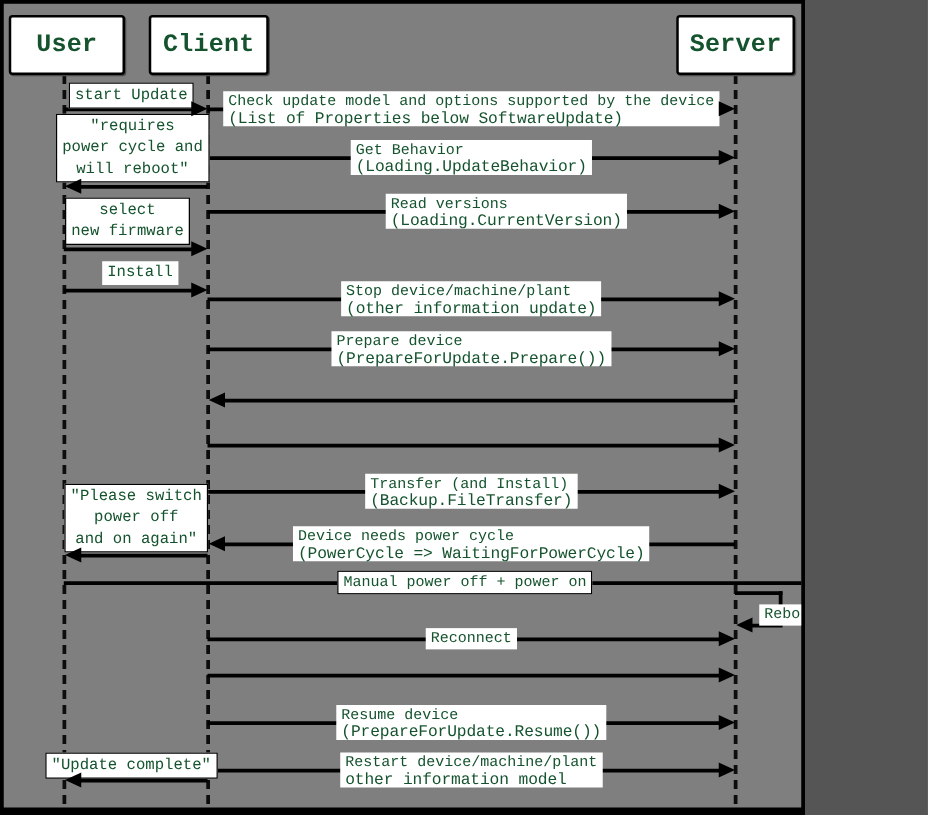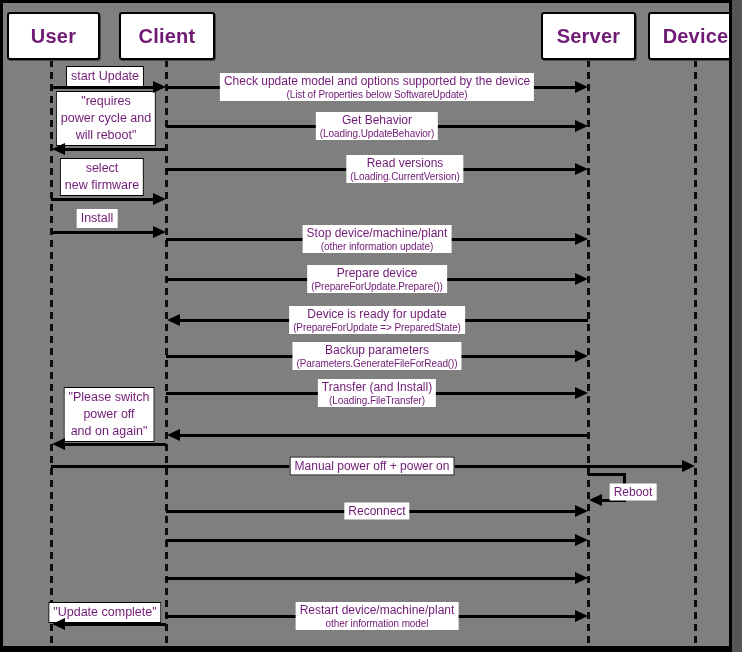--- a/index.html
+++ b/index.html
@@ -1,43 +1,43 @@
 <!DOCTYPE html>
 <html><head>
 <meta charset="utf-8">
 <style>
   html,body { margin:0; padding:0; background:#555; }
   #stage {
-    position:relative; width:732px; height:652px;
+    position:relative; width:644px; height:652px;
     box-sizing:border-box; background:#7f7f7f;
     border:3px solid #000; border-bottom-width:6px;
-    font-family:Liberation Sans, sans-serif; color:#701a75;
+    font-family:Liberation Mono, monospace; color:#14532d;
     overflow:hidden;
   }
   .actor-box {
     position:absolute; top:9px; height:48px; box-sizing:border-box;
     background:#fff; border:2px solid #000; border-radius:3px;
     display:flex; align-items:center; justify-content:center; z-index:5;
     box-shadow:1px 1px 0 #4a4a4a;
   }
   .actor-label { font-size:20px; font-weight:bold; letter-spacing:0.2px; }
   .lifeline {
     position:absolute; top:57px; height:586px; width:3px; z-index:0;
     background:repeating-linear-gradient(to bottom, #0d0d0d 0 7px, transparent 7px 12px);
   }
   .msg-line { position:absolute; height:3px; background:#000; z-index:2; }
   .head { position:absolute; width:0; height:0; z-index:4; }
   .head-right { border-top:6px solid transparent; border-bottom:6px solid transparent; border-left:13px solid #000; }
   .head-left  { border-top:6px solid transparent; border-bottom:6px solid transparent; border-right:13px solid #000; }
   .msg-label {
-    position:absolute; background:#fff; z-index:3; text-align:center;
+    position:absolute; background:#fff; z-index:3; text-align:left;
     white-space:nowrap; transform:translate(-50%,-50%); padding:1px 4px;
   }
   .msg-label .main { font-size:12px; line-height:15px; }
-  .msg-label .sub  { font-size:10px; line-height:11px; letter-spacing:-0.1px; }
+  .msg-label .sub  { font-size:13px; line-height:11px; letter-spacing:-0.1px; }
   .side-label {
     position:absolute; background:#fff; z-index:3; text-align:center;
     white-space:nowrap; transform:translateX(-50%); padding:1px 4px;
     font-size:12.5px; line-height:17px; box-sizing:border-box;
   }
   .bordered { border:1px solid #000; }
 </style>
 </head>
 <body>
 
@@ -89,55 +89,51 @@
       <div class="sub">(Loading.CurrentVersion)</div>
     </div>
     <div class="msg-line" style="left: 48px; width: 105px; top: 195px;"></div>
     <div class="head head-right" style="left: 150px; top: 190px;"></div>
     <div class="side-label bordered" style="left: 99px; top: 155px;">
       <div class="label-line">select</div>
       <div class="label-line">new firmware</div>
     </div>
     <div class="msg-line" style="left: 48px; width: 105px; top: 228px;"></div>
     <div class="head head-right" style="left: 150px; top: 223px;"></div>
-    <div class="side-label" style="left: 94px; top: 206px;">
+    <div class="side-label" style="left: 109px; top: 206px;">
       <div class="label-line">Install</div>
     </div>
     <div class="msg-line" style="left: 163px; width: 412px; top: 235px;"></div>
     <div class="head head-right" style="left: 572px; top: 230px;"></div>
     <div class="msg-label" style="left: 374px; top: 236px;">
       <div class="main">Stop device/machine/plant</div>
       <div class="sub">(other information update)</div>
     </div>
     <div class="msg-line" style="left: 163px; width: 412px; top: 275px;"></div>
     <div class="head head-right" style="left: 572px; top: 270px;"></div>
     <div class="msg-label" style="left: 374px; top: 276px;">
       <div class="main">Prepare device</div>
       <div class="sub">(PrepareForUpdate.Prepare())</div>
     </div>
     <div class="msg-line" style="left: 173px; width: 412px; top: 316px;"></div>
     <div class="head head-left" style="left: 164px; top: 311px;"></div>
-    <div class="msg-label" style="left: 374px; top: 317px;">
-      <div class="main">Device is ready for update</div>
-      <div class="sub">(PrepareForUpdate =&gt; PreparedState)</div>
-    </div>
     <div class="msg-line" style="left: 163px; width: 412px; top: 352px;"></div>
     <div class="head head-right" style="left: 572px; top: 347px;"></div>
-    <div class="msg-label" style="left: 374px; top: 353px;">
-      <div class="main">Backup parameters</div>
-      <div class="sub">(Parameters.GenerateFileForRead())</div>
-    </div>
     <div class="msg-line" style="left: 163px; width: 412px; top: 389px;"></div>
     <div class="head head-right" style="left: 572px; top: 384px;"></div>
     <div class="msg-label" style="left: 374px; top: 390px;">
       <div class="main">Transfer (and Install)</div>
-      <div class="sub">(Loading.FileTransfer)</div>
+      <div class="sub">(Backup.FileTransfer)</div>
     </div>
     <div class="msg-line" style="left: 173px; width: 412px; top: 431px;"></div>
     <div class="head head-left" style="left: 164px; top: 426px;"></div>
+    <div class="msg-label" style="left: 374px; top: 432px;">
+      <div class="main">Device needs power cycle</div>
+      <div class="sub">(PowerCycle =&gt; WaitingForPowerCycle)</div>
+    </div>
     <div class="msg-line" style="left: 58px; width: 105px; top: 440px;"></div>
     <div class="head head-left" style="left: 49px; top: 435px;"></div>
     <div class="side-label bordered" style="left: 106px; top: 384px;">
       <div class="label-line">"Please switch</div>
       <div class="label-line">power off</div>
       <div class="label-line">and on again"</div>
     </div>
     <div class="msg-line" style="left: 48px; width: 634px; top: 462px;"></div>
     <div class="head head-right" style="left: 679px; top: 457px;"></div>
     <div class="msg-label bordered" style="left: 369px; top: 463px;">
@@ -152,20 +148,24 @@
     </div>
     <div class="msg-line" style="left: 163px; width: 412px; top: 507px;"></div>
     <div class="head head-right" style="left: 572px; top: 502px;"></div>
     <div class="msg-label" style="left: 374px; top: 508px;">
       <div class="main">Reconnect</div>
     </div>
     <div class="msg-line" style="left: 163px; width: 412px; top: 536px;"></div>
     <div class="head head-right" style="left: 572px; top: 531px;"></div>
     <div class="msg-line" style="left: 163px; width: 412px; top: 574px;"></div>
     <div class="head head-right" style="left: 572px; top: 569px;"></div>
+    <div class="msg-label" style="left: 374px; top: 575px;">
+      <div class="main">Resume device</div>
+      <div class="sub">(PrepareForUpdate.Resume())</div>
+    </div>
     <div class="msg-line" style="left: 163px; width: 412px; top: 612px;"></div>
     <div class="head head-right" style="left: 572px; top: 607px;"></div>
     <div class="msg-label" style="left: 374px; top: 613px;">
       <div class="main">Restart device/machine/plant</div>
       <div class="sub">other information model</div>
     </div>
     <div class="msg-line" style="left: 58px; width: 105px; top: 620px;"></div>
     <div class="head head-left" style="left: 49px; top: 615px;"></div>
     <div class="side-label bordered" style="left: 102px; top: 599px;">
       <div class="label-line">"Update complete"</div>

